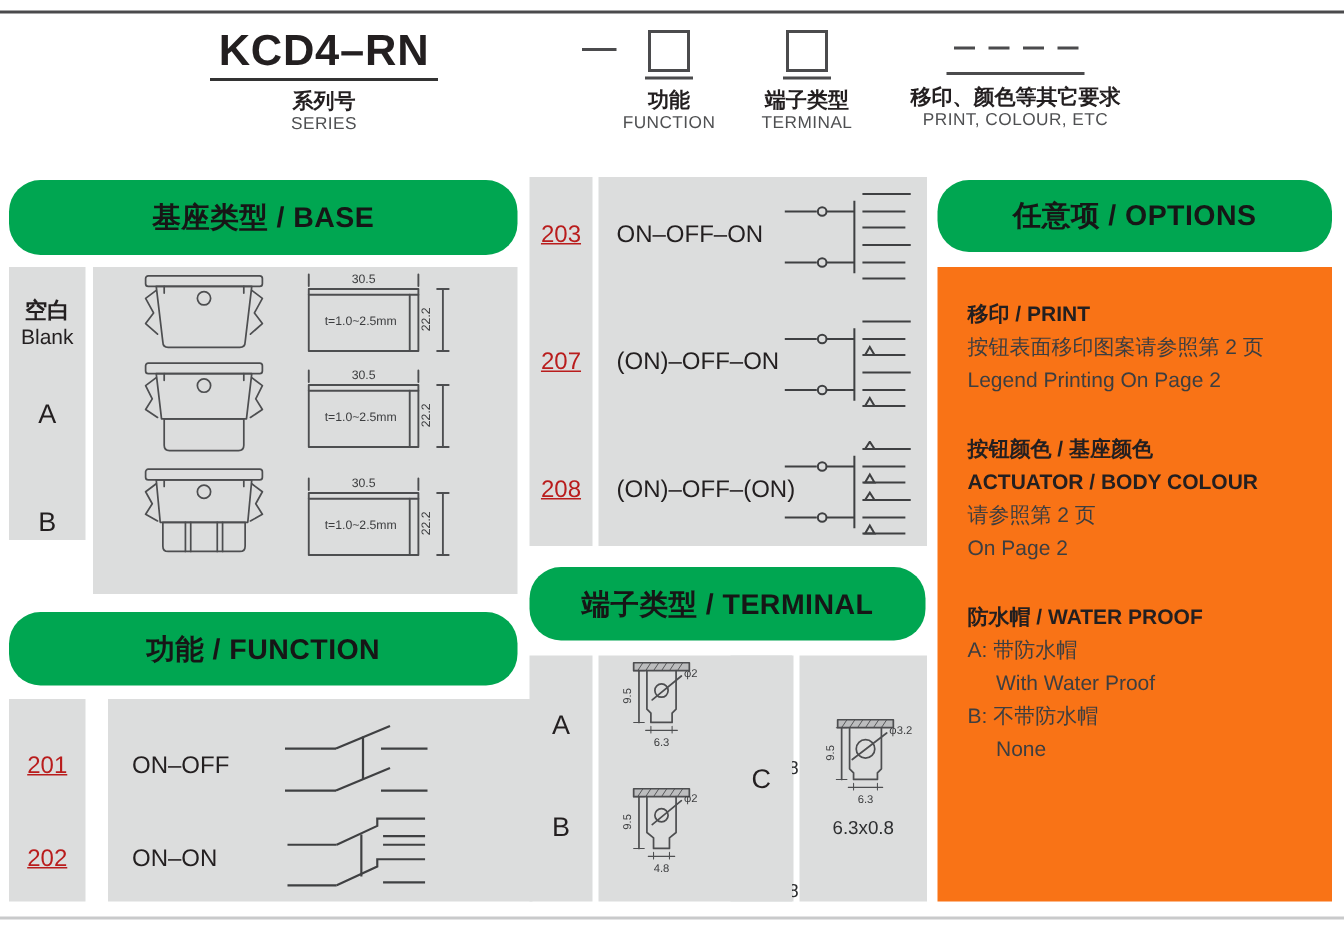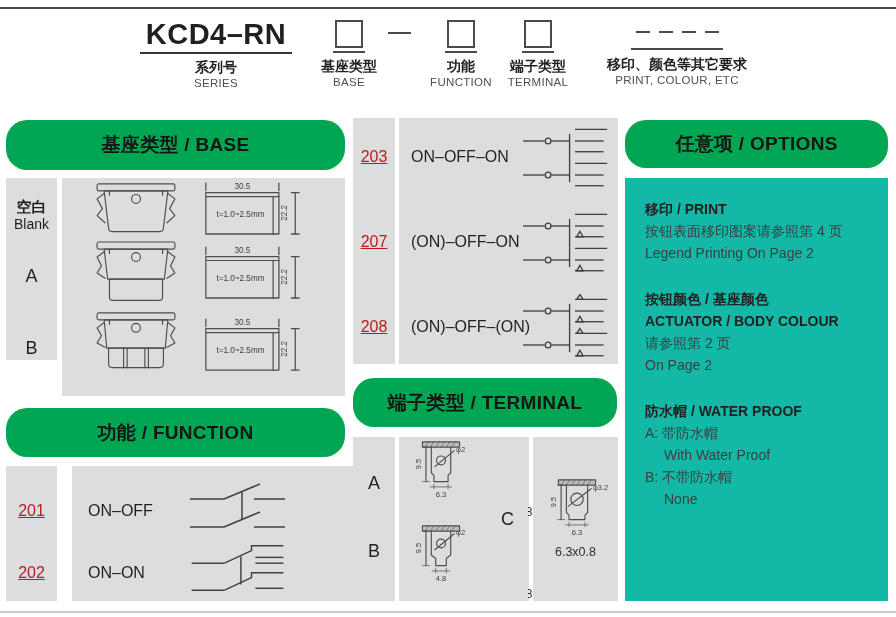--- a/index.html
+++ b/index.html
@@ -34,50 +34,44 @@
 
   .row-label{position:absolute;font-size:16px;white-space:nowrap;}
   .sym{position:absolute;}
   svg{display:block;}
   .draw{stroke:#4d4e50;fill:none;stroke-width:1.3;stroke-linejoin:round;stroke-linecap:round;}
   .sym-stroke{stroke:#3f4042;fill:none;stroke-width:1.5;}
   .dim-text{font-size:8.5px;fill:#3c3d3f;font-family:"Liberation Sans","DejaVu Sans",sans-serif;}
   .size-label{position:absolute;width:100%;text-align:center;font-size:12.5px;color:#2e2f31;}
 
   
-  .options-body{position:absolute;left:625px;top:178px;width:263px;height:423px;background:#14b8a6;
+  .options-body{position:absolute;left:625px;top:178px;width:263px;height:423px;background:#f97316;
                 box-sizing:border-box;padding:20px 12px 0 20px;}
   .opt-h{font-size:14px;font-weight:700;line-height:22px;}
   .opt-t{font-size:14px;color:#3d3e40;line-height:22px;}
   .opt-gap{height:24px;}
   .opt-ind{padding-left:19px;}
 </style>
 </head>
 <body>
 
 <div class="page">
   <div class="rule rule-top"></div>
 
   <div class="code-seg" style="left:140px;width:152px;">
     <div class="series-code">KCD4–RN</div>
     <div class="series-line"></div>
     <div class="seg-zh">系列号</div>
     <div class="seg-en">SERIES</div>
   </div>
 
-  <div class="code-seg" style="left:299px;width:100px;">
-    <div class="seg-box"></div>
-    <div class="seg-boxline"></div>
-    <div class="seg-zh">基座类型</div>
-    <div class="seg-en">BASE</div>
-  </div>
 
   <div class="dash-1"></div>
 
-  <div class="code-seg" style="left:411px;width:100px;">
+  <div class="code-seg" style="left:396px;width:100px;">
     <div class="seg-box"></div>
     <div class="seg-boxline"></div>
     <div class="seg-zh">功能</div>
     <div class="seg-en">FUNCTION</div>
   </div>
 
   <div class="code-seg" style="left:488px;width:100px;">
     <div class="seg-box"></div>
     <div class="seg-boxline"></div>
     <div class="seg-zh">端子类型</div>
@@ -381,21 +375,21 @@
         <text class="dim-text" x="43" y="66" text-anchor="middle">6.3</text>
       </svg>
     </div>
     <div class="size-label" style="top:108px;">6.3x0.8</div>
   </div>
 
   <div class="g-header" style="left:625px;top:120px;width:263px;height:48px;">任意项 / OPTIONS</div>
 
   <div class="options-body">
     <div class="opt-h">移印 / PRINT</div>
-    <div class="opt-t">按钮表面移印图案请参照第 4 页</div>
+    <div class="opt-t">按钮表面移印图案请参照第 2 页</div>
     <div class="opt-t">Legend Printing On Page 2</div>
     <div class="opt-gap"></div>
     <div class="opt-h">按钮颜色 / 基座颜色</div>
     <div class="opt-h">ACTUATOR / BODY COLOUR</div>
     <div class="opt-t">请参照第 2 页</div>
     <div class="opt-t">On Page 2</div>
     <div class="opt-gap"></div>
     <div class="opt-h">防水帽 / WATER PROOF</div>
     <div class="opt-t">A: 带防水帽</div>
     <div class="opt-t opt-ind">With Water Proof</div>

